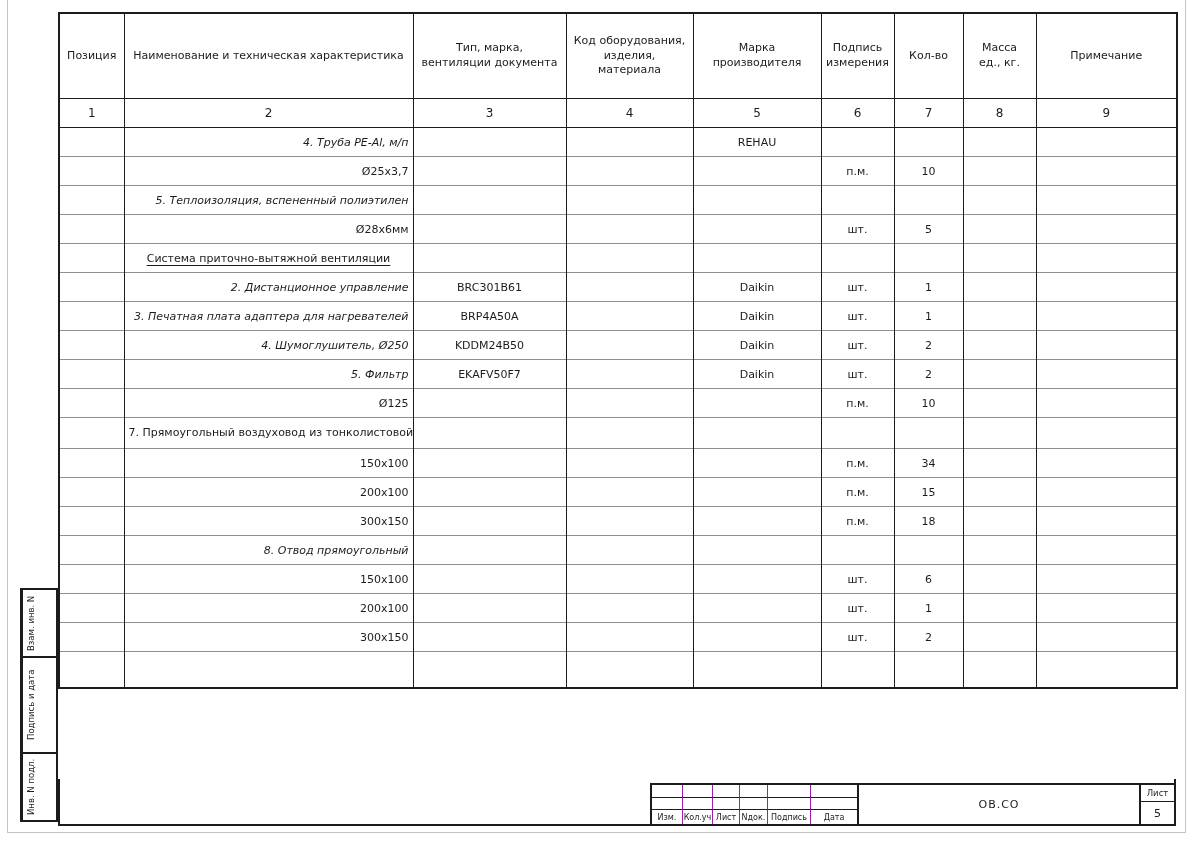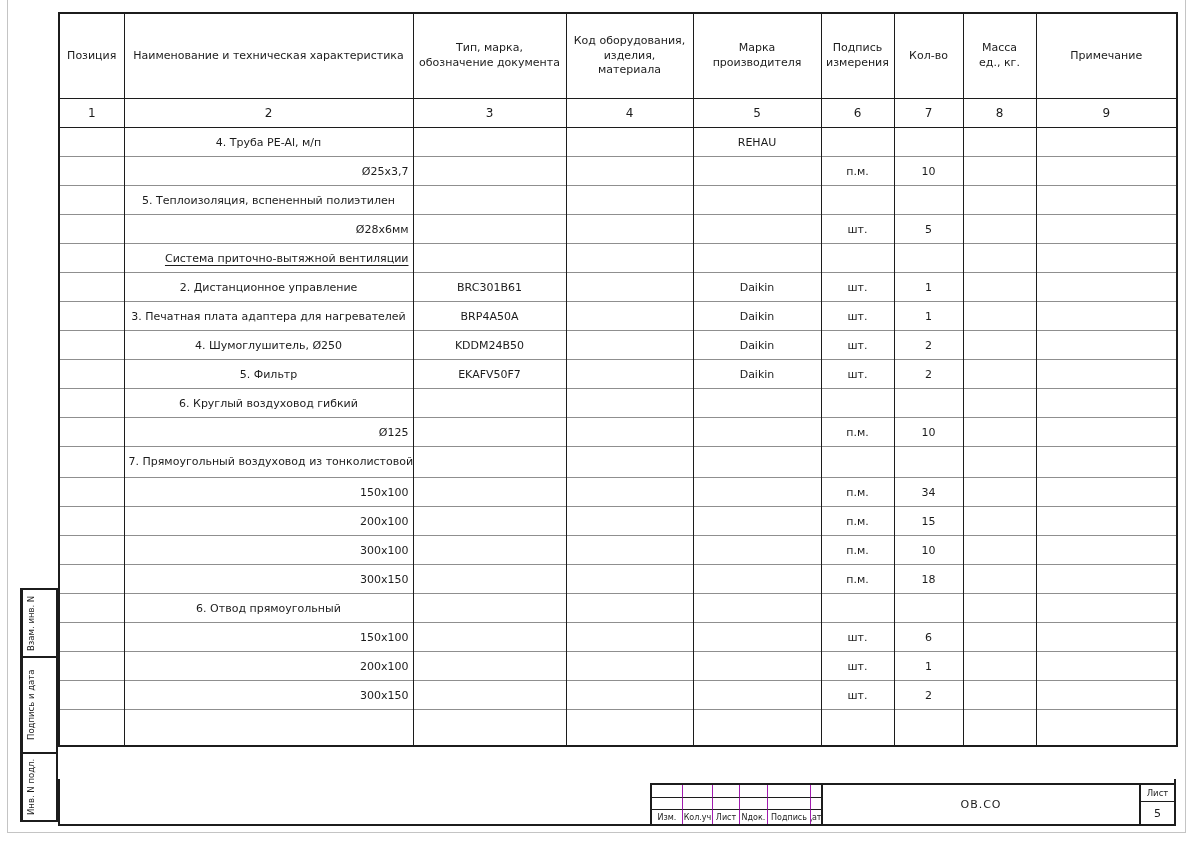--- a/index.html
+++ b/index.html
@@ -31,38 +31,38 @@
   table.spec thead tr.nums th {
     height:28px; font-size:12px; text-align:center; border-bottom:1px solid #1c1c1c;
   }
   table.spec tbody td {
     height:28px; font-size:11px; white-space:nowrap; vertical-align:middle;
     border-top:1px solid #8f8f8f;
   }
   table.spec tbody tr:first-child td { border-top:none; }
   table.spec tbody tr.tall td { height:30px; }
   table.spec tbody tr.empty-last td { height:35px; }
-  td.n-item   { text-align:center;  padding-left:10px; }
+  td.n-item   { text-align:right;  padding-left:10px;font-style:italic; }
   td.n-dim    { text-align:right; padding-right:8px; }
-  td.n-section{ text-align:right; text-decoration:underline; text-underline-offset:3px; }
+  td.n-section{ text-align:center; text-decoration:underline; text-underline-offset:3px; }
   td.n-wrap   { text-align:left; padding-left:10px; white-space:normal; line-height:1.25; font-size:10.5px; padding-top:1px; }
   td.c        { text-align:center; }
 
   
   .frame-bottom {
     position:absolute; left:58px; top:779px; width:1118px; height:47px;
     box-sizing:border-box;
     border-left:2px solid #1c1c1c; border-right:2px solid #1c1c1c; border-bottom:2px solid #1c1c1c;
   }
   .stamp {
     position:absolute; right:-2px; bottom:-2px; width:526px; height:43px;
     box-sizing:border-box; border:2px solid #1c1c1c; display:flex; background:#fff;
   }
   .stamp-rev {
-    width:171px; box-sizing:border-box; border-right:2px solid #1c1c1c;
+    width:207px; box-sizing:border-box; border-right:2px solid #1c1c1c;
     display:grid; grid-template-columns:30px 30px 27px 28px 43px auto;
     grid-template-rows:12px 12px auto;
   }
   .stamp-rev .cell {
     box-sizing:border-box; border-left:1px solid #a21caf; border-top:1px solid #1c1c1c;
     font-size:8px; display:flex; align-items:center; justify-content:center;
     white-space:nowrap; overflow:hidden;
   }
   .stamp-rev .cell.col0 { border-left:none; }
   .stamp-rev .cell.row0 { border-top:none; }
@@ -110,21 +110,21 @@
         <col style="width: 73px;">
         <col style="width: 69px;">
         <col style="width: 73px;">
         <col style="width: 141px;">
       </colgroup>
     <thead id="spec-head">
         <tr class="hdr">
           <th>Позиция</th>
           <th>Наименование и техническая характеристика</th>
           <th>Тип, марка,
-обозначение документа</th>
+вентиляции документа</th>
           <th>Код оборудования,
 изделия, материала</th>
           <th>Марка производителя</th>
           <th>Подпись
 измерения</th>
           <th>Кол-во</th>
           <th>Масса
 ед., кг.</th>
           <th>Примечание</th>
         </tr>
@@ -235,31 +235,20 @@
           <td class="c">EKAFV50F7</td>
           <td class="c"></td>
           <td class="c">Daikin</td>
           <td class="c">шт.</td>
           <td class="c">2</td>
           <td class="c"></td>
           <td class="c"></td>
         </tr>
         <tr>
           <td class="c"></td>
-          <td class="n-item">6. Круглый воздуховод гибкий</td>
-          <td class="c"></td>
-          <td class="c"></td>
-          <td class="c"></td>
-          <td class="c"></td>
-          <td class="c"></td>
-          <td class="c"></td>
-          <td class="c"></td>
-        </tr>
-        <tr>
-          <td class="c"></td>
           <td class="n-dim">Ø125</td>
           <td class="c"></td>
           <td class="c"></td>
           <td class="c"></td>
           <td class="c">п.м.</td>
           <td class="c">10</td>
           <td class="c"></td>
           <td class="c"></td>
         </tr>
         <tr class="tall">
@@ -290,43 +279,32 @@
           <td class="c"></td>
           <td class="c"></td>
           <td class="c"></td>
           <td class="c">п.м.</td>
           <td class="c">15</td>
           <td class="c"></td>
           <td class="c"></td>
         </tr>
         <tr>
           <td class="c"></td>
-          <td class="n-dim">300х100</td>
-          <td class="c"></td>
-          <td class="c"></td>
-          <td class="c"></td>
-          <td class="c">п.м.</td>
-          <td class="c">10</td>
-          <td class="c"></td>
-          <td class="c"></td>
-        </tr>
-        <tr>
-          <td class="c"></td>
           <td class="n-dim">300х150</td>
           <td class="c"></td>
           <td class="c"></td>
           <td class="c"></td>
           <td class="c">п.м.</td>
           <td class="c">18</td>
           <td class="c"></td>
           <td class="c"></td>
         </tr>
         <tr>
           <td class="c"></td>
-          <td class="n-item">6. Отвод прямоугольный</td>
+          <td class="n-item">8. Отвод прямоугольный</td>
           <td class="c"></td>
           <td class="c"></td>
           <td class="c"></td>
           <td class="c"></td>
           <td class="c"></td>
           <td class="c"></td>
           <td class="c"></td>
         </tr>
         <tr>
           <td class="c"></td>

